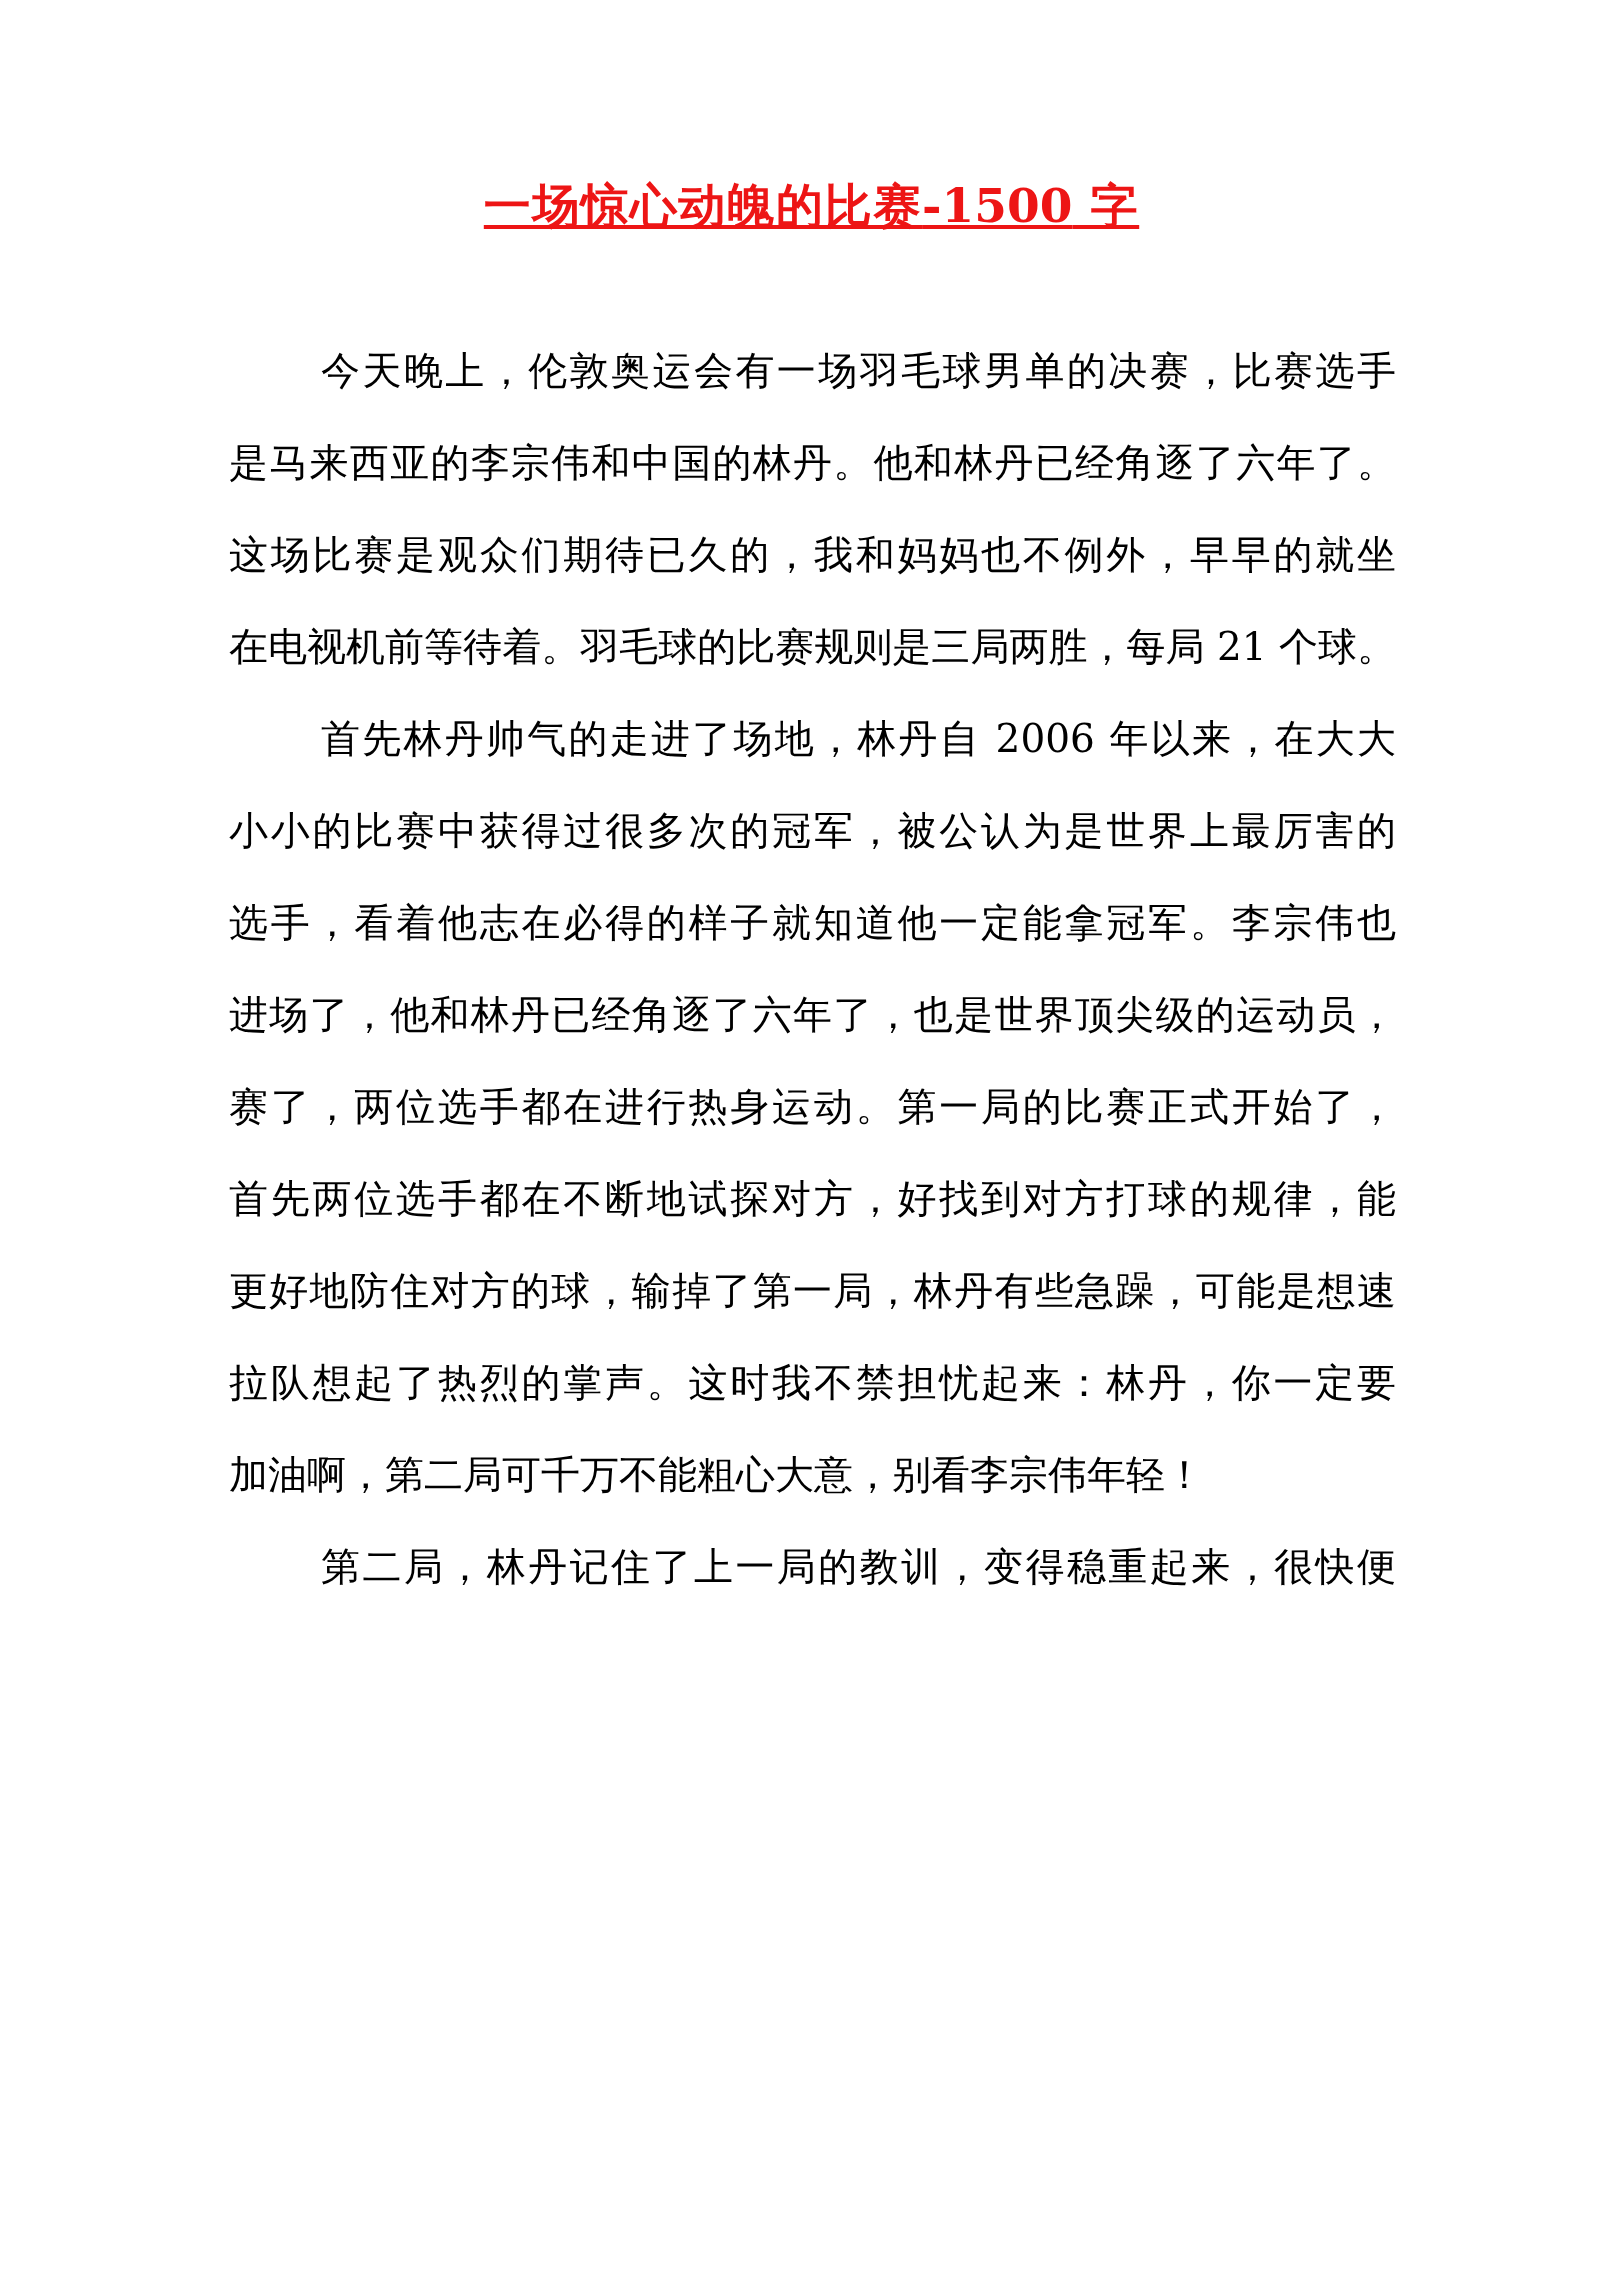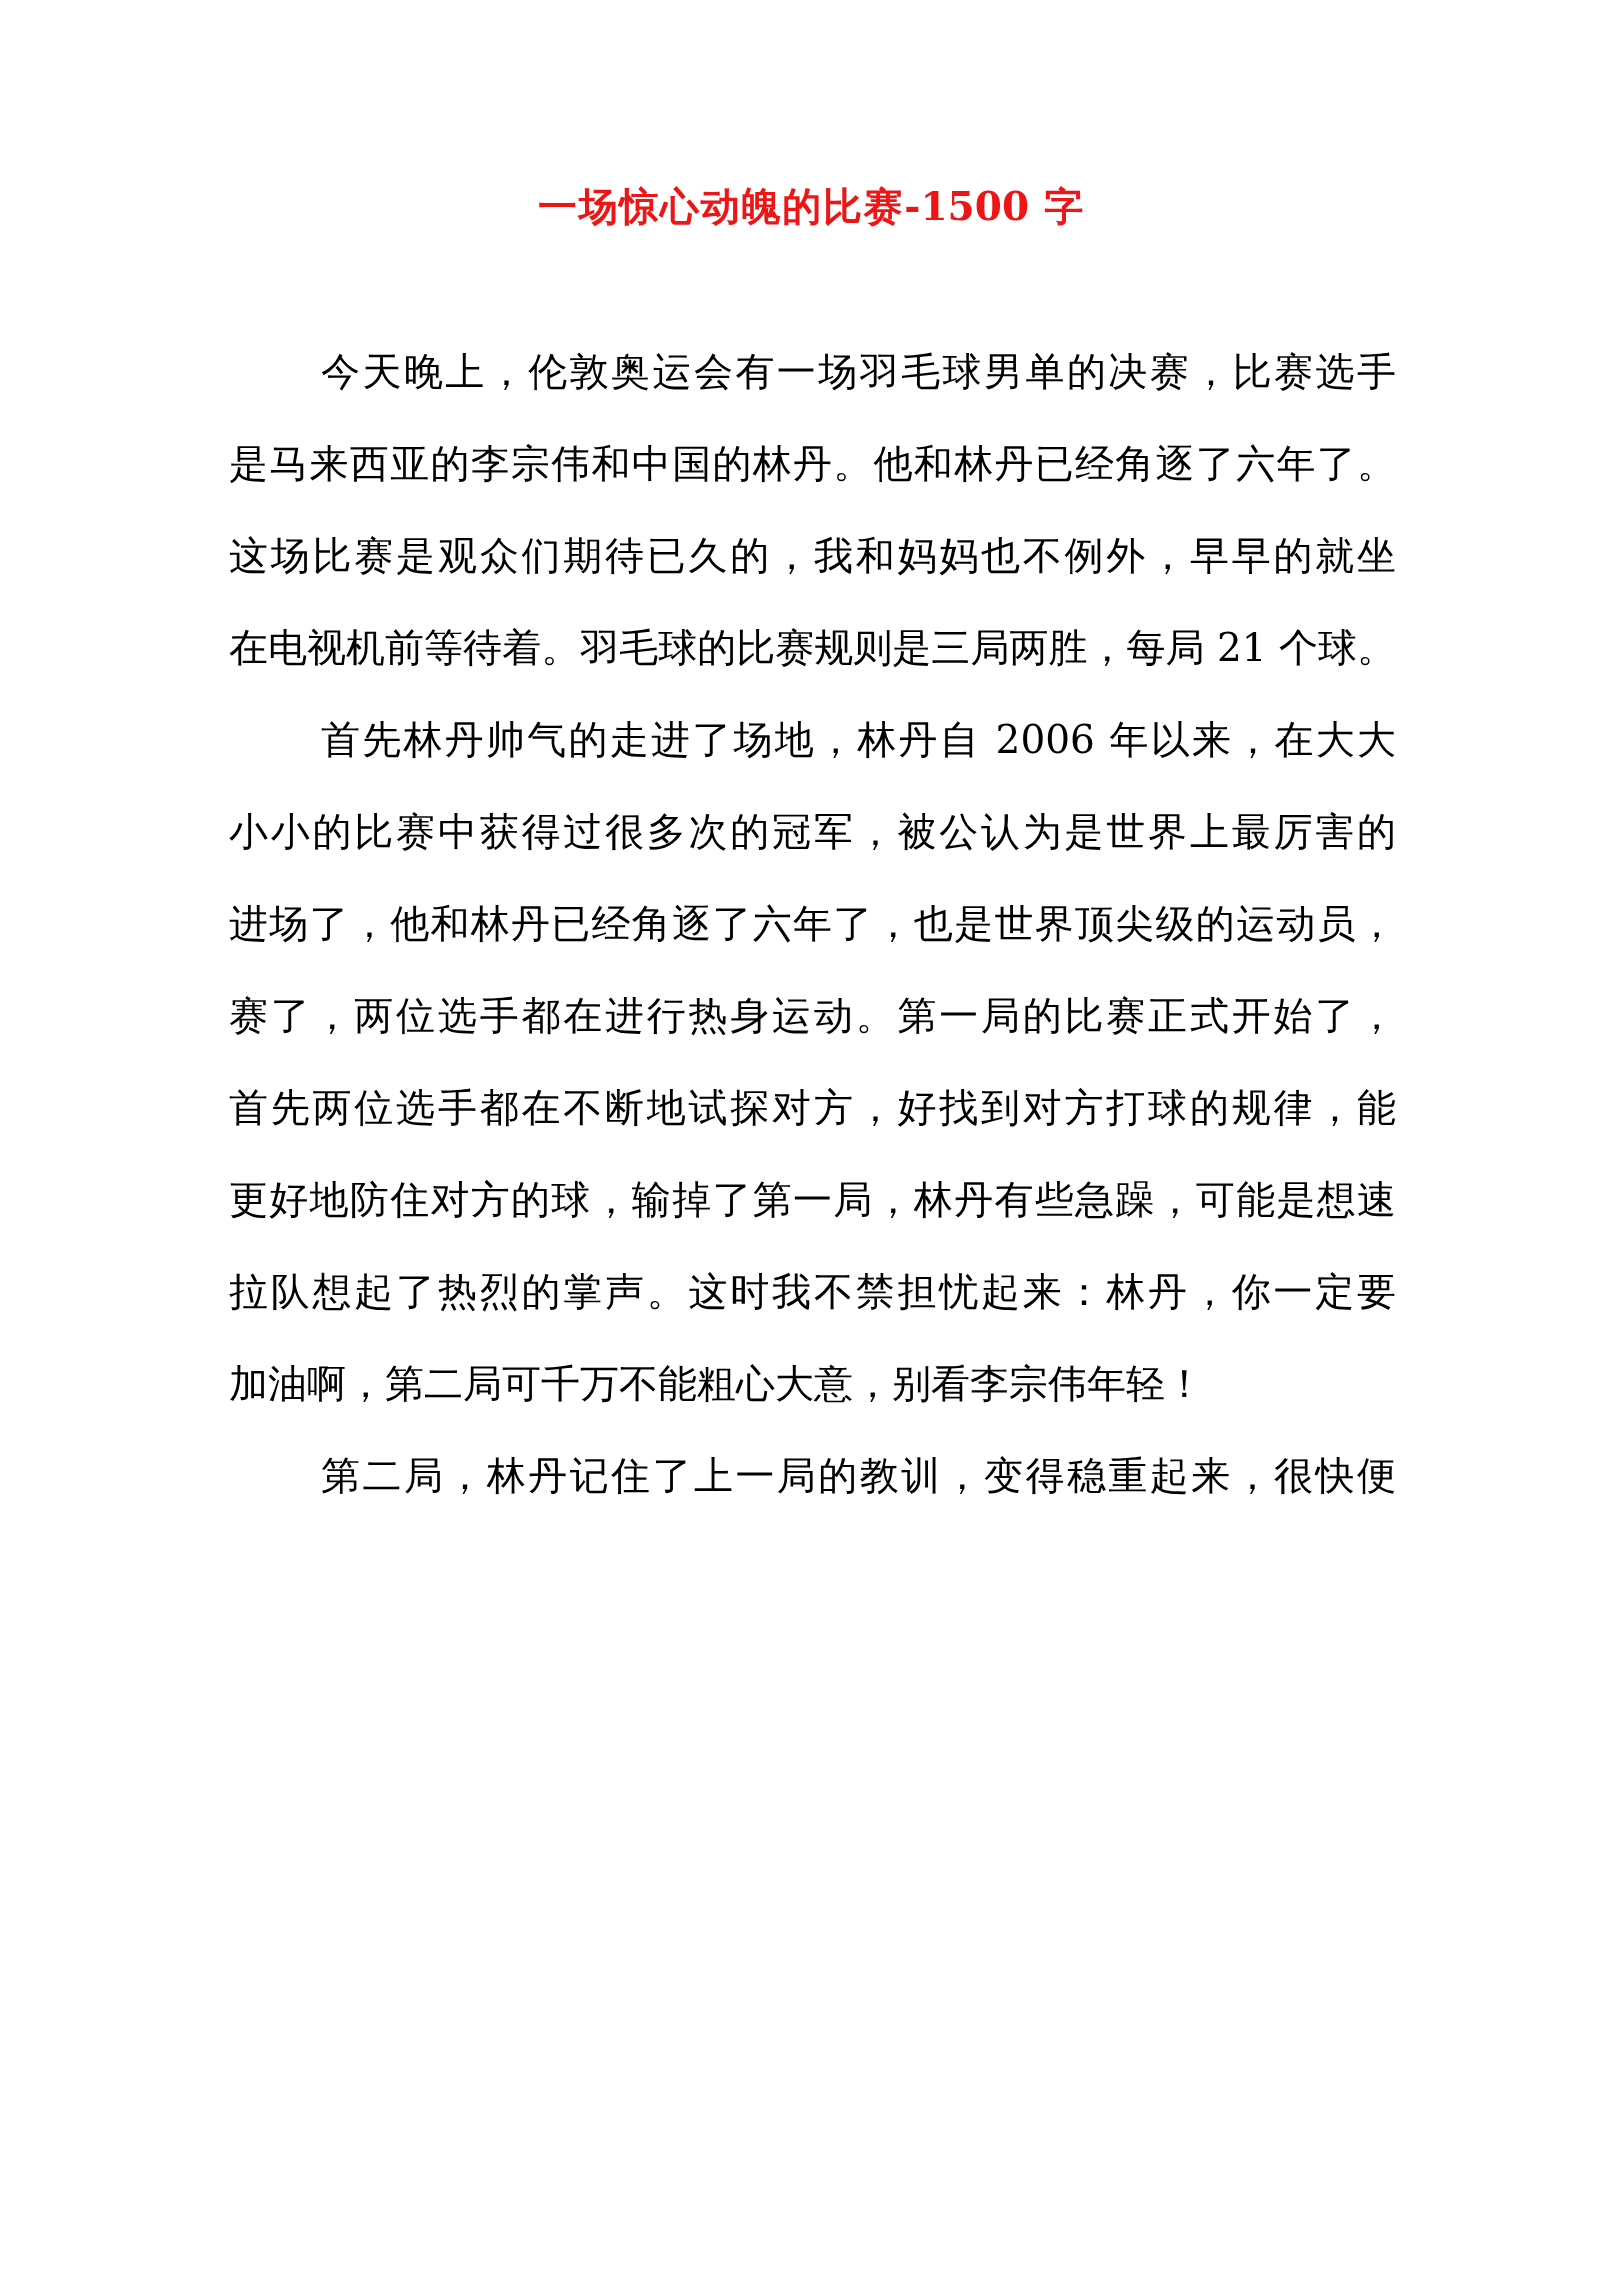--- a/index.html
+++ b/index.html
@@ -18,24 +18,25 @@
     position: relative;
     width: 1623px;
     height: 2295px;
     background: #ffffff;
   }
   .title {
     margin: 180px 0 0 0;
     text-align: center;
     font-family: "DejaVu Sans", "Liberation Sans", sans-serif;
     font-weight: bold;
-    font-size: 39px;
+    font-size: 47px;
     line-height: 52px;
     color: var(--title-color, #ed1515);
     letter-spacing: 1.7px;
+    text-decoration: underline;
   }
   .title .num {
     font-family: "DejaVu Serif", "Liberation Serif", serif;
     letter-spacing: 0;
   }
   .content {
     margin: 93px 227px 0 229px;
   }
   .paragraph {
     margin: 0;
@@ -65,20 +66,21 @@
 
   <div class="paragraph">
         <div class="line indent">今天晚上，伦敦奥运会有一场羽毛球男单的决赛，比赛选手</div>
         <div class="line">是马来西亚的李宗伟和中国的林丹。他和林丹已经角逐了六年了。</div>
         <div class="line">这场比赛是观众们期待已久的，我和妈妈也不例外，早早的就坐</div>
         <div class="line">在电视机前等待着。羽毛球的比赛规则是三局两胜，每局 21 个球。</div>
       </div>
       <div class="paragraph">
         <div class="line indent">首先林丹帅气的走进了场地，林丹自 2006 年以来，在大大</div>
         <div class="line">小小的比赛中获得过很多次的冠军，被公认为是世界上最厉害的</div>
+        <div class="line">选手，看着他志在必得的样子就知道他一定能拿冠军。李宗伟也</div>
         <div class="line">进场了，他和林丹已经角逐了六年了，也是世界顶尖级的运动员，</div>
         <div class="line">赛了，两位选手都在进行热身运动。第一局的比赛正式开始了，</div>
         <div class="line">首先两位选手都在不断地试探对方，好找到对方打球的规律，能</div>
         <div class="line">更好地防住对方的球，输掉了第一局，林丹有些急躁，可能是想速</div>
         <div class="line">拉队想起了热烈的掌声。这时我不禁担忧起来：林丹，你一定要</div>
         <div class="line flush">加油啊，第二局可千万不能粗心大意，别看李宗伟年轻！</div>
       </div>
       <div class="paragraph">
         <div class="line indent">第二局，林丹记住了上一局的教训，变得稳重起来，很快便</div>
       </div>

